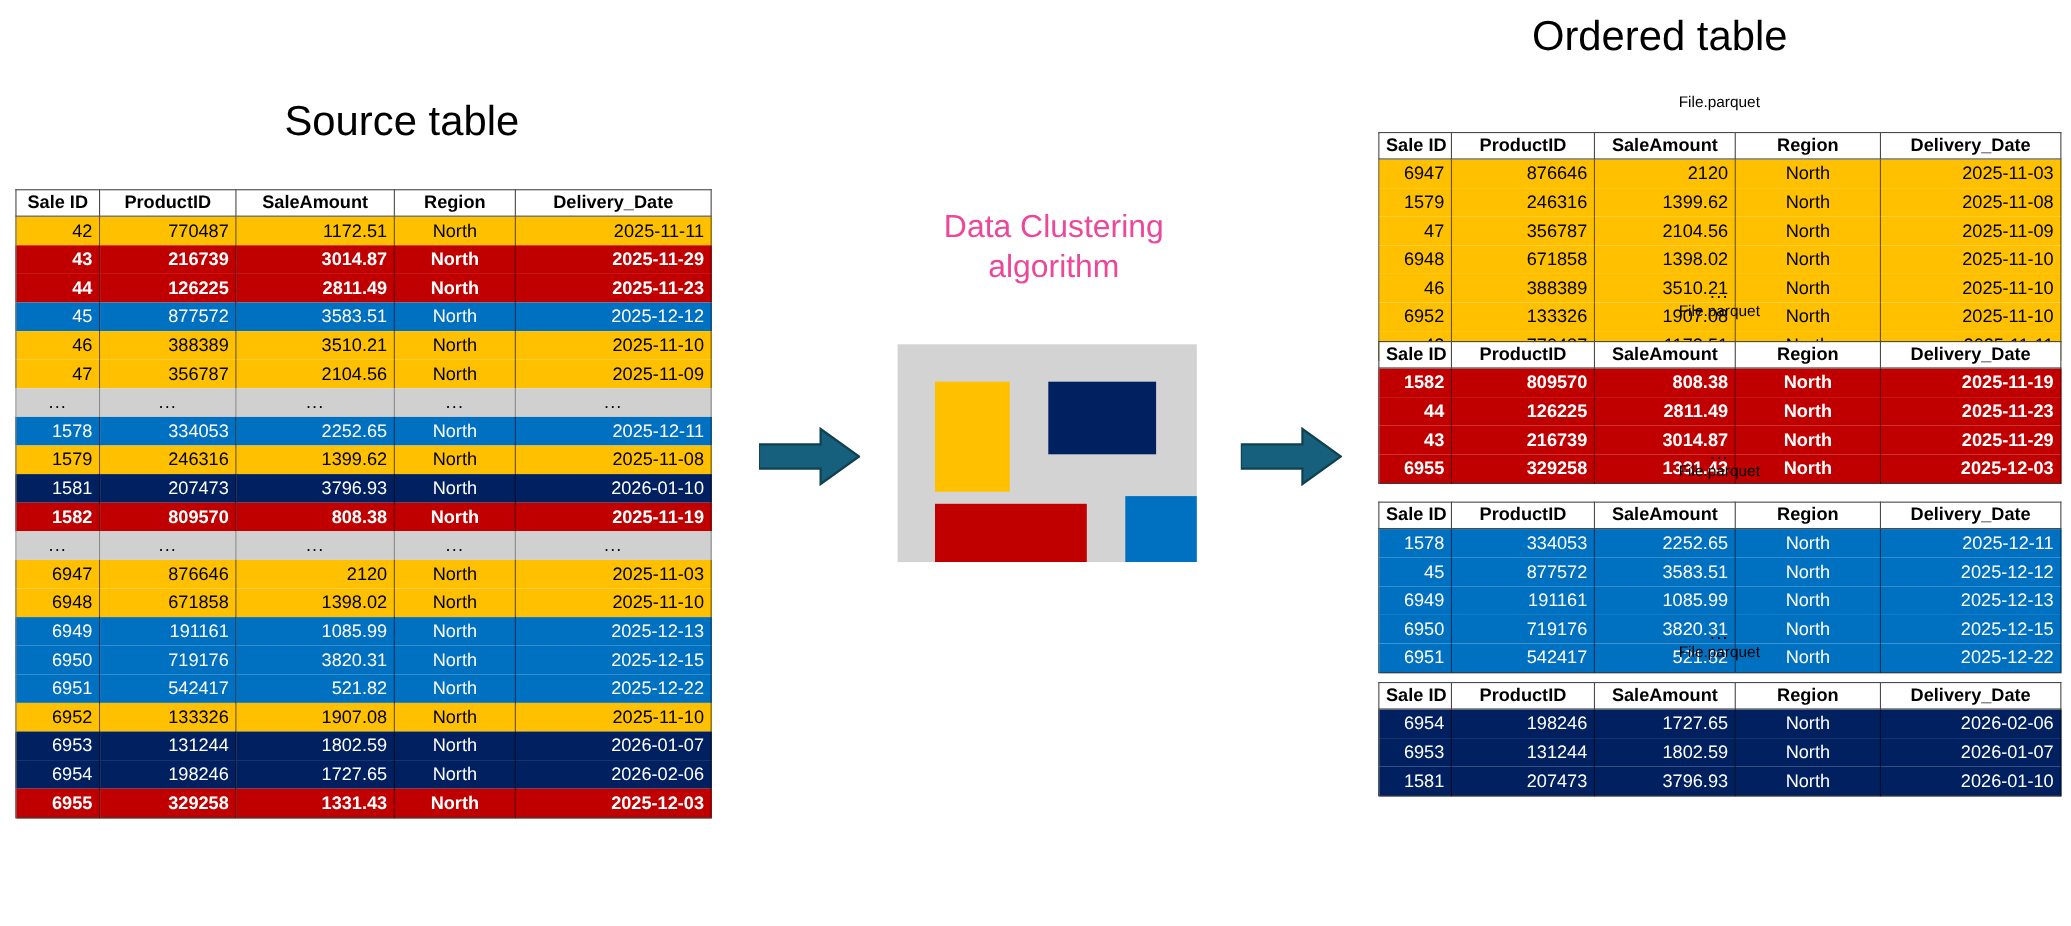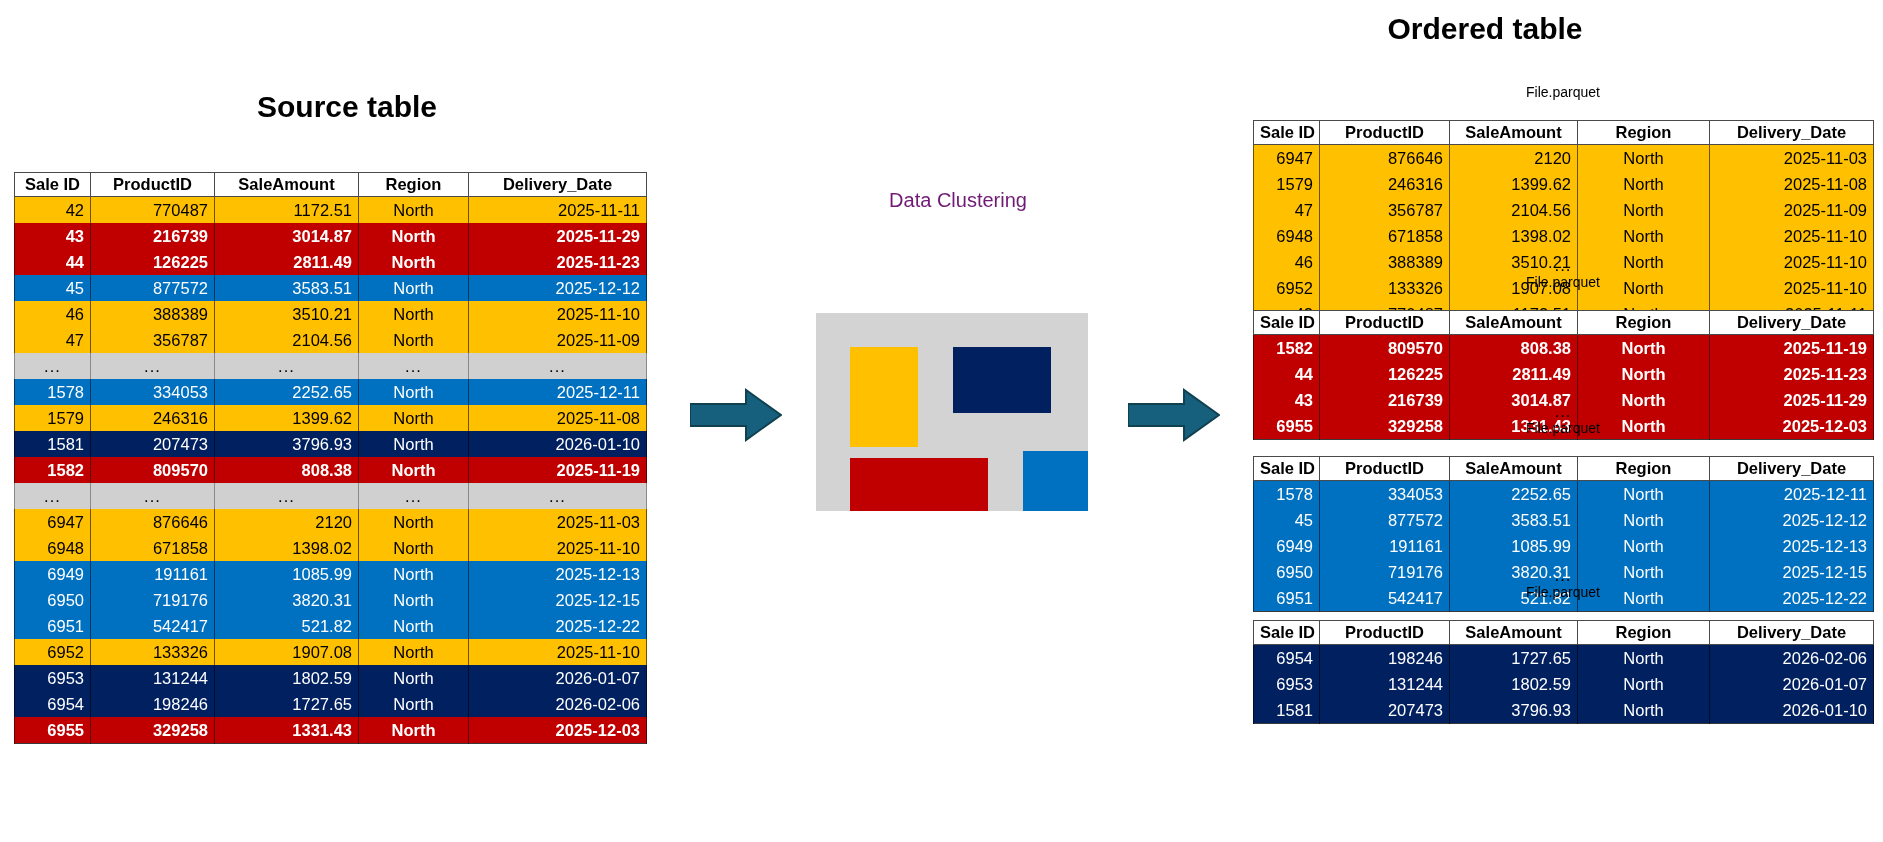--- a/index.html
+++ b/index.html
@@ -11,40 +11,40 @@
     width: 1883px;
     height: 842px;
     position: relative;
     font-family: "Liberation Sans", sans-serif;
     overflow: hidden;
   }
 
   
   .diagram-title {
     position: absolute;
-    font-size: 30px;
-    font-weight: 700;
+    font-size: 38px;
+    font-weight: 400;
     color: #000000;
     white-space: nowrap;
-    text-align: center;
+    text-align: right;
   }
 
   #source-title   { left: 222px; top: 90px; width: 250px; }
   #ordered-title  { left: 1345px; top: 12px; width: 280px; }
 
   
   #algo-label {
     position: absolute;
     left: 818px;
     top: 188px;
     width: 280px;
     text-align: center;
-    font-size: 20px;
+    font-size: 29px;
     line-height: 1.28;
-    color: #701a75;
+    color: #ec4899;
   }
 
   
   table.grid {
     border-collapse: collapse;
     table-layout: fixed;
     font-size: 16.5px;
     color: #000;
     margin-top: 16px;
   }
@@ -326,20 +326,21 @@
 </div>
 
 <div class="arrow" id="arrow-1">
   <svg width="92" height="54" viewBox="0 0 92 54">
     <polygon points="0,16 56,16 56,2 91,27 56,52 56,38 0,38" fill="#17607D" stroke="#10414f" stroke-width="2"></polygon>
   </svg>
 </div>
 
 <div id="algo-label">
   <div>Data Clustering</div>
+  <div>algorithm</div>
 </div>
 
 <div id="cluster-box">
   <div class="cl-rect" id="cl-yellow"></div>
   <div class="cl-rect" id="cl-navy"></div>
   <div class="cl-rect" id="cl-red"></div>
   <div class="cl-rect" id="cl-blue"></div>
 </div>
 
 <div class="arrow" id="arrow-2">

